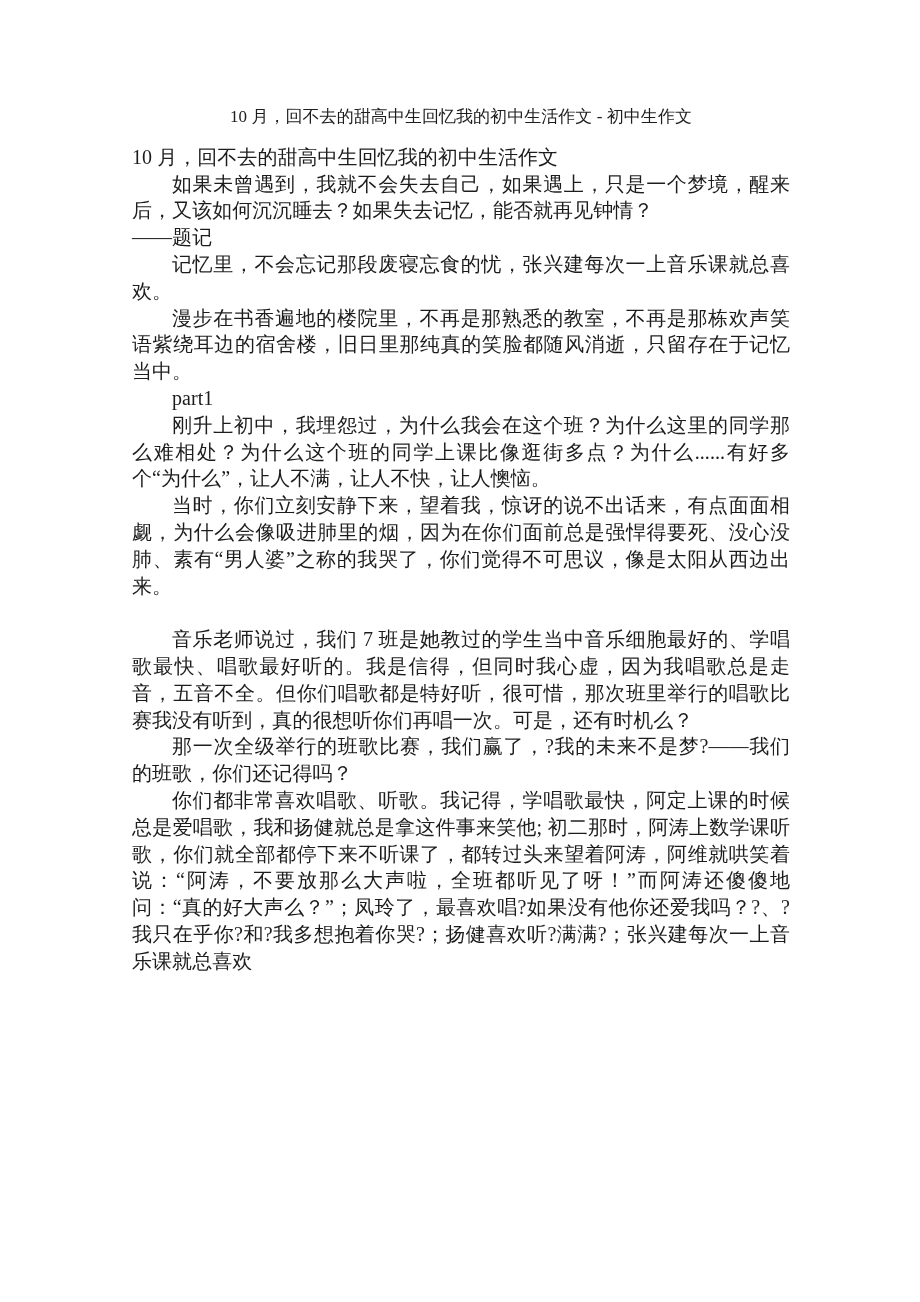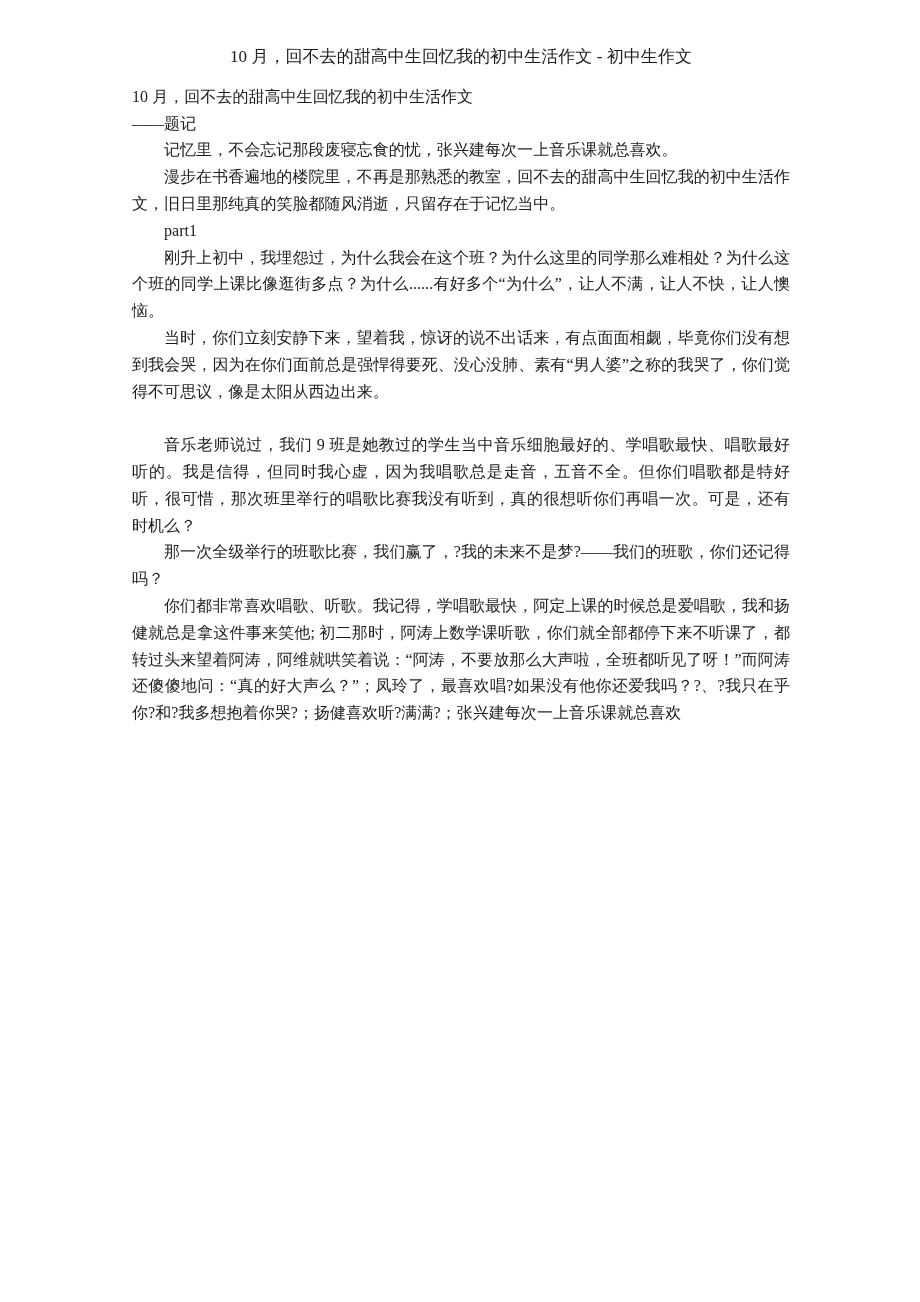--- a/index.html
+++ b/index.html
@@ -6,28 +6,28 @@
     margin: 0;
     padding: 0;
     background: #ffffff;
   }
   .page {
     position: relative;
     width: 920px;
     height: 1302px;
     background: #ffffff;
     box-sizing: border-box;
-    padding: 44px 130px 40px 132px;
+    padding: 104px 130px 40px 132px;
     overflow: hidden;
     font-family: "Liberation Serif", "DejaVu Serif", serif;
     color: #1c1c1c;
   }
   .doc p {
     margin: 0;
-    font-size: 16px;
+    font-size: 20px;
     line-height: 26.8px;
     text-align: justify;
     text-justify: inter-ideograph;
     word-break: break-all;
     letter-spacing: 0.05px;
   }
   .doc p.title {
     font-size: 17px;
     text-align: center;
     margin-bottom: 13px;
@@ -39,24 +39,25 @@
     height: 26.8px;
   }
 </style>
 </head>
 <body>
 
 <div class="page">
   <div class="doc">
     <p class="title">10 月，回不去的甜高中生回忆我的初中生活作文 - 初中生作文</p>
     <p>10 月，回不去的甜高中生回忆我的初中生活作文</p>
+    <p class="indent">如果未曾遇到，我就不会失去自己，如果遇上，只是一个梦境，醒来后，又该如何沉沉睡去？如果失去记忆，能否就再见钟情？</p>
     <p>——题记</p>
     <p class="indent">记忆里，不会忘记那段废寝忘食的忧，张兴建每次一上音乐课就总喜欢。</p>
-    <p class="indent">漫步在书香遍地的楼院里，不再是那熟悉的教室，回不去的甜高中生回忆我的初中生活作文，旧日里那纯真的笑脸都随风消逝，只留存在于记忆当中。</p>
+    <p class="indent">漫步在书香遍地的楼院里，不再是那熟悉的教室，不再是那栋欢声笑语紫绕耳边的宿舍楼，旧日里那纯真的笑脸都随风消逝，只留存在于记忆当中。</p>
     <p class="indent">part1</p>
     <p class="indent">刚升上初中，我埋怨过，为什么我会在这个班？为什么这里的同学那么难相处？为什么这个班的同学上课比像逛街多点？为什么......有好多个“为什么”，让人不满，让人不快，让人懊恼。</p>
-    <p class="indent">当时，你们立刻安静下来，望着我，惊讶的说不出话来，有点面面相觑，毕竟你们没有想到我会哭，因为在你们面前总是强悍得要死、没心没肺、素有“男人婆”之称的我哭了，你们觉得不可思议，像是太阳从西边出来。</p>
+    <p class="indent">当时，你们立刻安静下来，望着我，惊讶的说不出话来，有点面面相觑，为什么会像吸进肺里的烟，因为在你们面前总是强悍得要死、没心没肺、素有“男人婆”之称的我哭了，你们觉得不可思议，像是太阳从西边出来。</p>
     <div class="spacer"></div>
-    <p class="indent">音乐老师说过，我们 9 班是她教过的学生当中音乐细胞最好的、学唱歌最快、唱歌最好听的。我是信得，但同时我心虚，因为我唱歌总是走音，五音不全。但你们唱歌都是特好听，很可惜，那次班里举行的唱歌比赛我没有听到，真的很想听你们再唱一次。可是，还有时机么？</p>
+    <p class="indent">音乐老师说过，我们 7 班是她教过的学生当中音乐细胞最好的、学唱歌最快、唱歌最好听的。我是信得，但同时我心虚，因为我唱歌总是走音，五音不全。但你们唱歌都是特好听，很可惜，那次班里举行的唱歌比赛我没有听到，真的很想听你们再唱一次。可是，还有时机么？</p>
     <p class="indent">那一次全级举行的班歌比赛，我们赢了，?我的未来不是梦?——我们的班歌，你们还记得吗？</p>
     <p class="indent">你们都非常喜欢唱歌、听歌。我记得，学唱歌最快，阿定上课的时候总是爱唱歌，我和扬健就总是拿这件事来笑他; 初二那时，阿涛上数学课听歌，你们就全部都停下来不听课了，都转过头来望着阿涛，阿维就哄笑着说：“阿涛，不要放那么大声啦，全班都听见了呀！”而阿涛还傻傻地问：“真的好大声么？”；凤玲了，最喜欢唱?如果没有他你还爱我吗？?、?我只在乎你?和?我多想抱着你哭?；扬健喜欢听?满满?；张兴建每次一上音乐课就总喜欢</p>
   </div>
 </div>
 
 </body></html>

